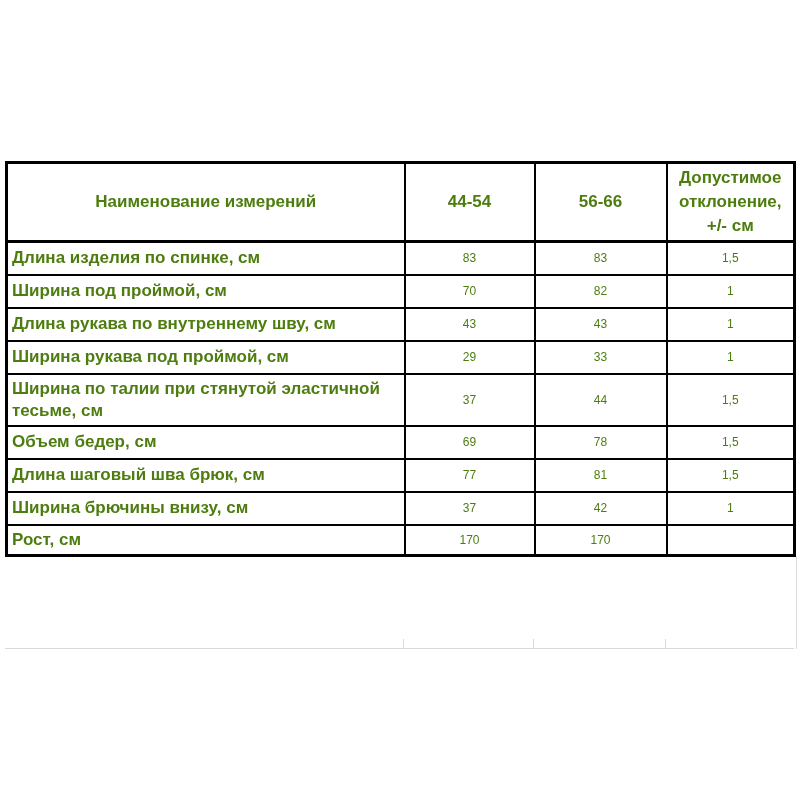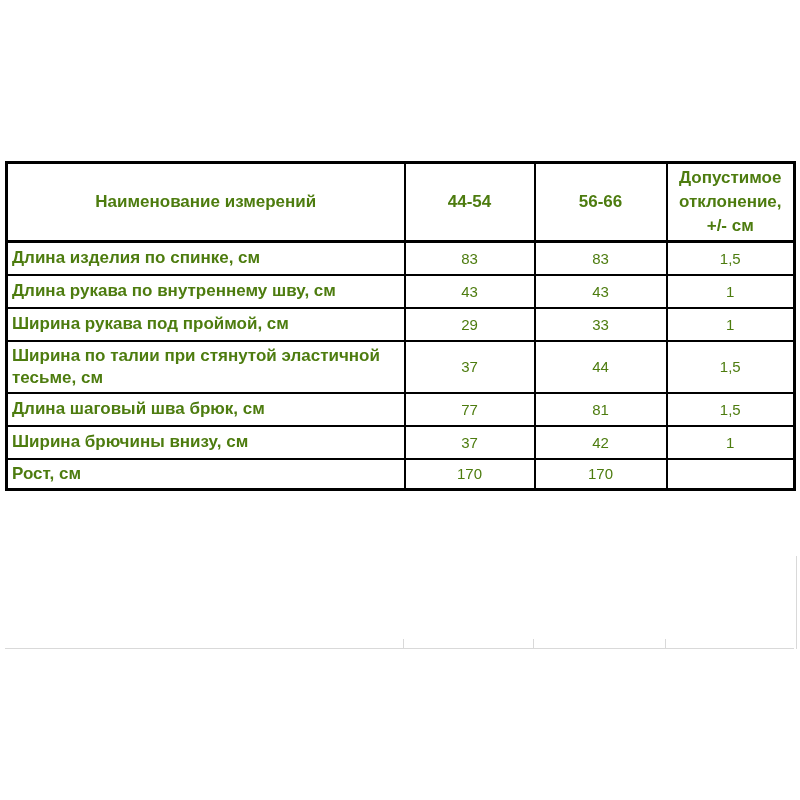--- a/index.html
+++ b/index.html
@@ -61,21 +61,21 @@
   td.label-cell {
     font-weight: bold;
     font-size: 17px;
     text-align: left;
     line-height: 22px;
     padding: 3px 2px 3px 4px;
   }
 
   td.num-cell {
     font-weight: normal;
-    font-size: 15px;
+    font-size: 12px;
     text-align: center;
     padding: 1px 2px;
   }
 
   
   .gridline {
     position: absolute;
     background: #d9d9d9;
   }
   .gridline-h-bottom { left: 5px; top: 648px; width: 789px; height: 1px; }
@@ -104,35 +104,47 @@
       </tr>
     </thead>
     <tbody>
         <tr class="data-row">
           <td class="label-cell">Длина изделия по спинке, см</td>
           <td class="num-cell">83</td>
           <td class="num-cell">83</td>
           <td class="num-cell">1,5</td>
         </tr>
         <tr class="data-row">
+          <td class="label-cell">Ширина под проймой, см</td>
+          <td class="num-cell">70</td>
+          <td class="num-cell">82</td>
+          <td class="num-cell">1</td>
+        </tr>
+        <tr class="data-row">
           <td class="label-cell">Длина рукава по внутреннему шву, см</td>
           <td class="num-cell">43</td>
           <td class="num-cell">43</td>
           <td class="num-cell">1</td>
         </tr>
         <tr class="data-row">
           <td class="label-cell">Ширина рукава под проймой, см</td>
           <td class="num-cell">29</td>
           <td class="num-cell">33</td>
           <td class="num-cell">1</td>
         </tr>
         <tr class="data-row">
           <td class="label-cell">Ширина по талии при стянутой эластичной тесьме, см</td>
           <td class="num-cell">37</td>
           <td class="num-cell">44</td>
+          <td class="num-cell">1,5</td>
+        </tr>
+        <tr class="data-row">
+          <td class="label-cell">Объем бедер, см</td>
+          <td class="num-cell">69</td>
+          <td class="num-cell">78</td>
           <td class="num-cell">1,5</td>
         </tr>
         <tr class="data-row">
           <td class="label-cell">Длина шаговый шва брюк, см</td>
           <td class="num-cell">77</td>
           <td class="num-cell">81</td>
           <td class="num-cell">1,5</td>
         </tr>
         <tr class="data-row">
           <td class="label-cell">Ширина брючины внизу, см</td>

